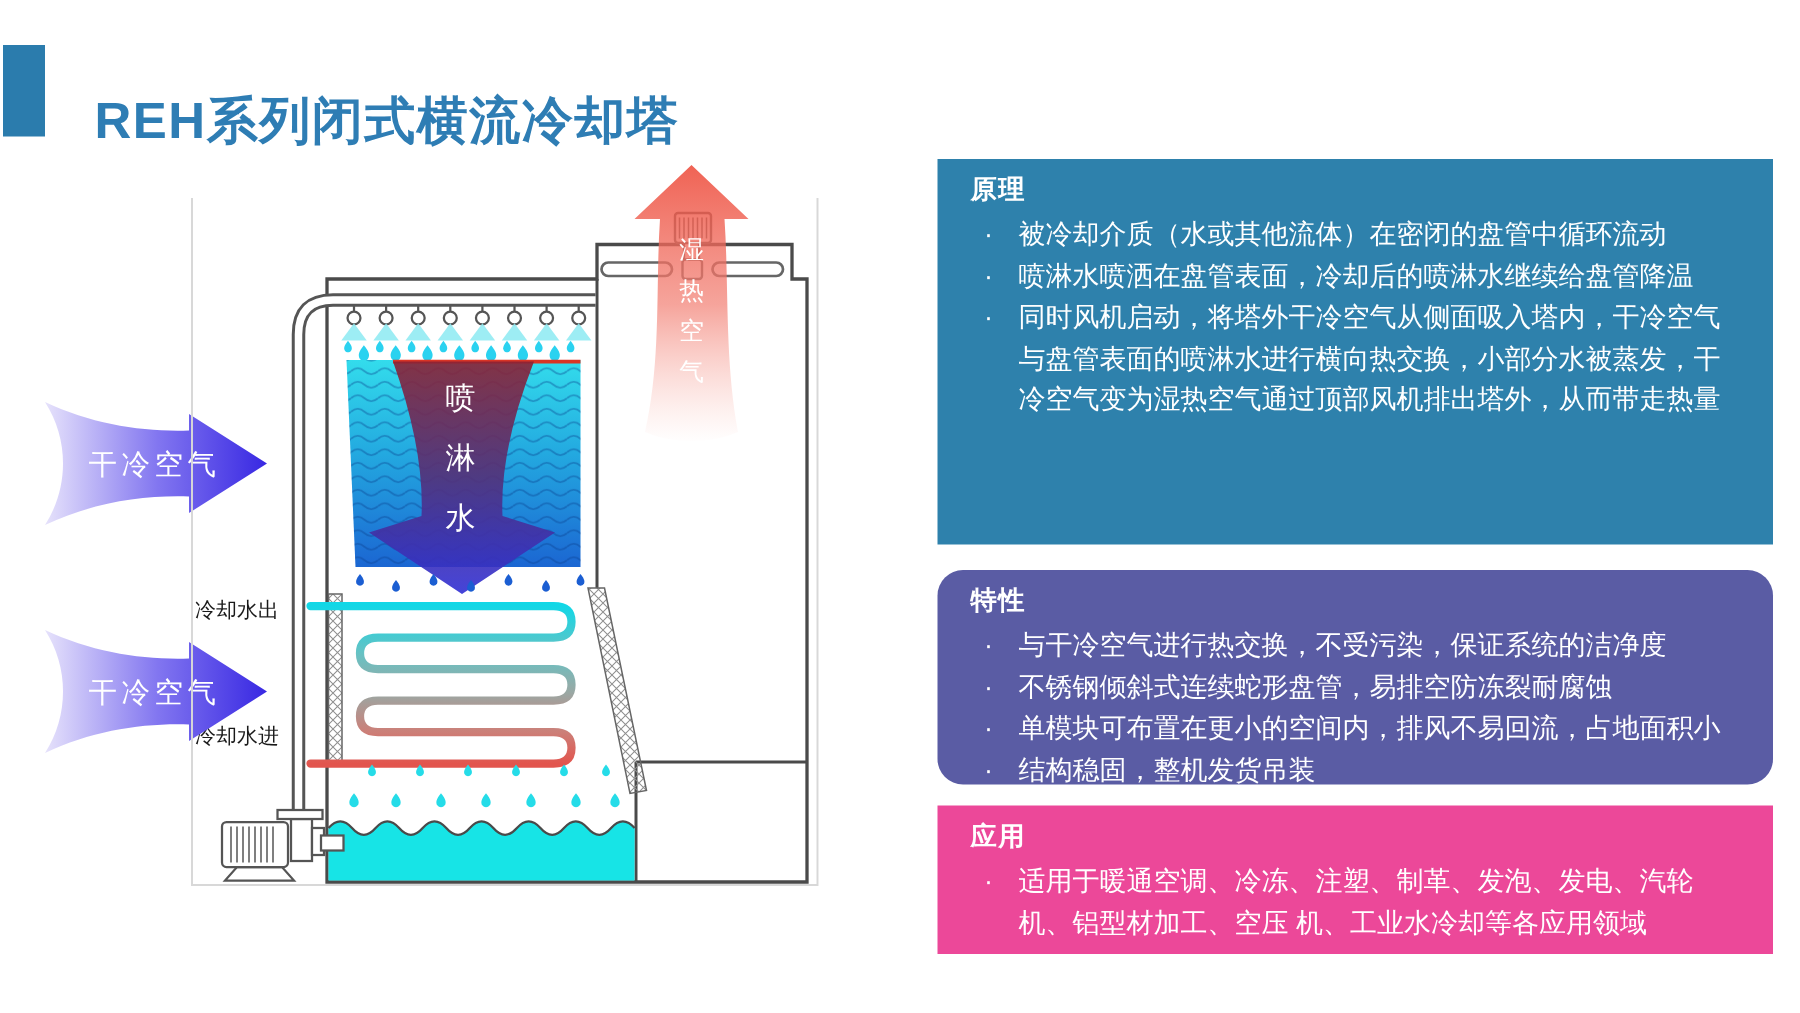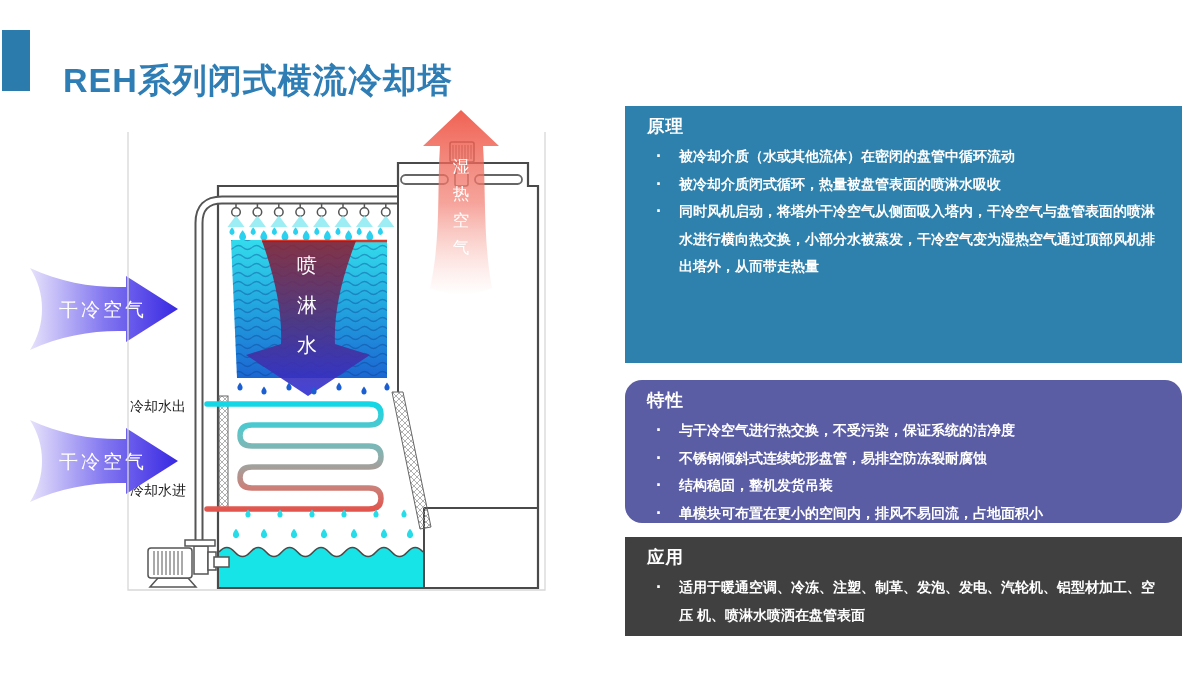--- a/index.html
+++ b/index.html
@@ -5,21 +5,21 @@
   html,body{margin:0;padding:0;background:#fff;}
   body{font-family:"Liberation Sans", sans-serif;}
   .slide{position:relative;width:1200px;height:675px;background:#fff;overflow:hidden;}
   .accent-bar{position:absolute;left:2px;top:30px;width:28px;height:61px;background:#2b7cad;}
   .title{position:absolute;left:47px;top:42px;margin:16px;font-size:34px;font-weight:600;
          color:#2e7db4;letter-spacing:1px;white-space:nowrap;}
   .panel{position:absolute;left:625px;width:557px;box-sizing:border-box;
          padding:8px 18px 0 22px;color:#fff;}
   .panel h2{margin:0 0 4px 0;font-size:17.5px;font-weight:bold;letter-spacing:1px;line-height:25px;}
   .panel ul{margin:0;padding:0;list-style:none;}
-  .panel li{position:relative;font-size:14px;line-height:27.5px;padding-left:32px;font-weight:bold;}
+  .panel li{position:relative;font-size:18px;line-height:27.5px;padding-left:32px;}
   .panel li::before{content:"·";position:absolute;left:9px;top:0;font-size:18px;}
   .panel-principle{top:106px;height:257px;}
   .panel-features{top:380px;height:143px;border-radius:17px;}
   .panel-applications{top:537px;height:99px;}
   svg text{font-family:"DejaVu Serif", serif;}
   .lbl-air{font-size:19px;fill:#ffffff;letter-spacing:3px;}
   .lbl-vert{fill:#ffffff;}
   .lbl-pipe{font-size:14px;fill:#1a1a1a;}
 </style>
 </head>
@@ -197,35 +197,35 @@
       <text class="lbl-air" x="103" y="468" text-anchor="middle">干冷空气</text>
     </g>
 
     <path d="M128,132 V590 H545 V132" fill="none" stroke="#d8d8d8" stroke-width="1.3"></path>
   </svg>
 
   <section class="panel panel-principle" style="background: rgb(46, 129, 172);">
     <h2>原理</h2>
     <ul>
         <li>被冷却介质（水或其他流体）在密闭的盘管中循环流动</li>
-        <li>被冷却介质闭式循环，热量被盘管表面的喷淋水吸收</li>
+        <li>喷淋水喷洒在盘管表面，冷却后的喷淋水继续给盘管降温</li>
         <li>同时风机启动，将塔外干冷空气从侧面吸入塔内，干冷空气与盘管表面的喷淋水进行横向热交换，小部分水被蒸发，干冷空气变为湿热空气通过顶部风机排出塔外，从而带走热量</li>
       </ul>
   </section>
 
   <section class="panel panel-features" style="background: rgb(90, 92, 164);">
     <h2>特性</h2>
     <ul>
         <li>与干冷空气进行热交换，不受污染，保证系统的洁净度</li>
         <li>不锈钢倾斜式连续蛇形盘管，易排空防冻裂耐腐蚀</li>
+        <li>单模块可布置在更小的空间内，排风不易回流，占地面积小</li>
         <li>结构稳固，整机发货吊装</li>
-        <li>单模块可布置在更小的空间内，排风不易回流，占地面积小</li>
       </ul>
   </section>
 
-  <section class="panel panel-applications" style="background: #404040;">
+  <section class="panel panel-applications" style="background: #ec4899;">
     <h2>应用</h2>
     <ul>
-        <li>适用于暖通空调、冷冻、注塑、制革、发泡、发电、汽轮机、铝型材加工、空压 机、喷淋水喷洒在盘管表面</li>
+        <li>适用于暖通空调、冷冻、注塑、制革、发泡、发电、汽轮机、铝型材加工、空压 机、工业水冷却等各应用领域</li>
       </ul>
   </section>
 
 </div>
 
 </body></html>

